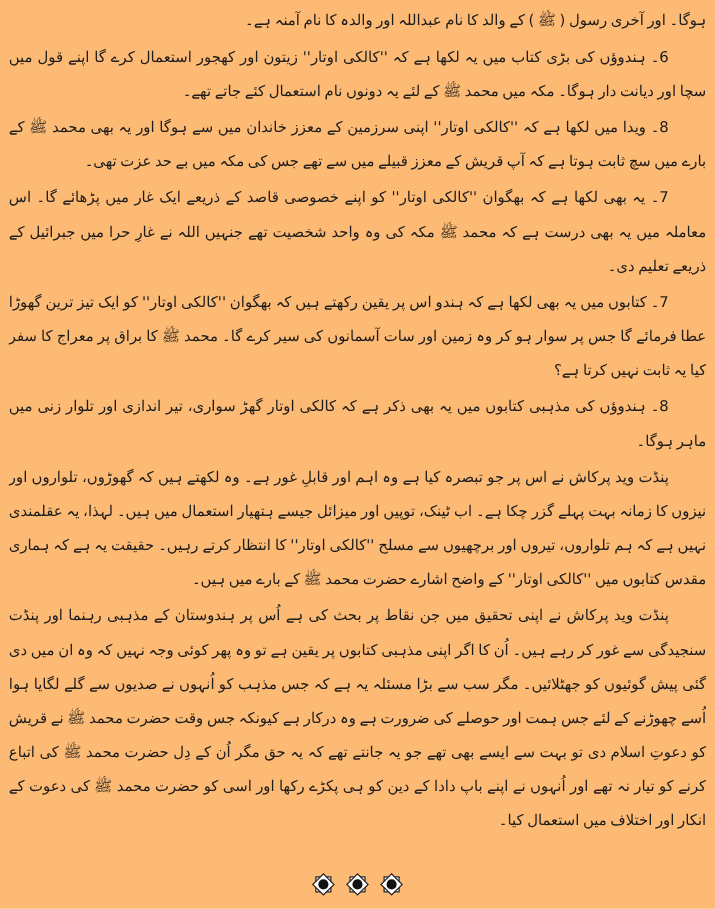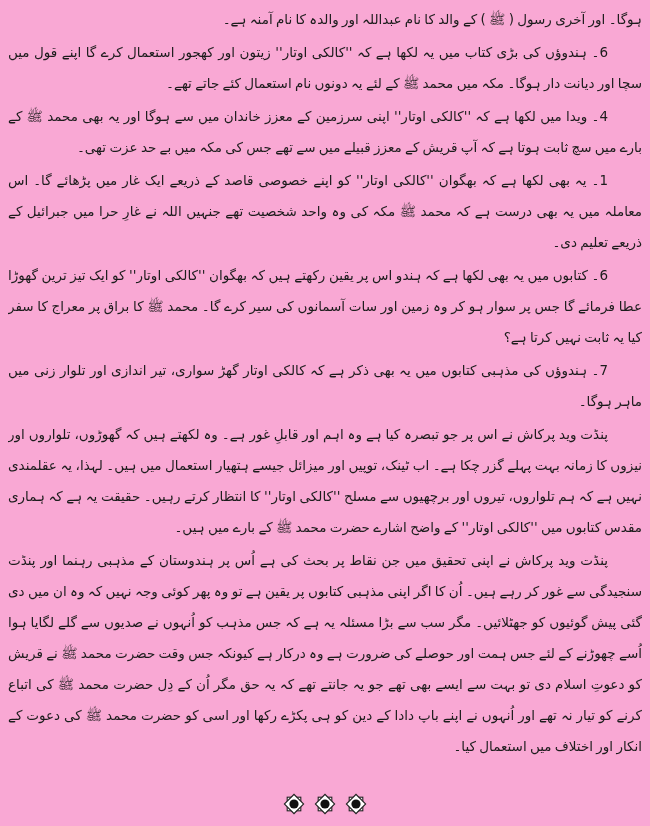--- a/index.html
+++ b/index.html
@@ -2,21 +2,21 @@
 <html lang="ur" dir="rtl"><head>
 <meta charset="utf-8">
 <style>
   html,body{margin:0;padding:0;}
   body{
     width:650px;height:826px;background:#ffffff;overflow:hidden;
     font-family:"DejaVu Sans", sans-serif;
   }
   .page{
     position:relative;box-sizing:border-box;
-    width:650px;height:826px;background:#f9a8d4;color:#1c1c1c;
+    width:650px;height:826px;background:#fdba74;color:#1c1c1c;
     padding:4px 8px 0 8px;direction:rtl;
   }
   .text-block{
     height:788px;overflow:hidden;
   }
   .para{
     margin:0 0 2px 0;
     font-size:13.5px;
     line-height:31px;
     text-align:justify;
@@ -32,24 +32,24 @@
   }
   .star{width:24px;height:24px;display:block;}
 </style>
 </head>
 <body>
 
 <div class="page">
   <div class="text-block">
     <p class="para cont">ہوگا۔ اور آخری رسول ( ﷺ ) کے والد کا نام عبداللہ اور والدہ کا نام آمنہ ہے۔</p>
     <p class="para indent">6۔ ہندوؤں کی بڑی کتاب میں یہ لکھا ہے کہ ''کالکی اوتار'' زیتون اور کھجور استعمال کرے گا اپنے قول میں سچا اور دیانت دار ہوگا۔ مکہ میں محمد ﷺ کے لئے یہ دونوں نام استعمال کئے جاتے تھے۔</p>
-    <p class="para indent">4۔ ویدا میں لکھا ہے کہ ''کالکی اوتار'' اپنی سرزمین کے معزز خاندان میں سے ہوگا اور یہ بھی محمد ﷺ کے بارے میں سچ ثابت ہوتا ہے کہ آپ قریش کے معزز قبیلے میں سے تھے جس کی مکہ میں بے حد عزت تھی۔</p>
-    <p class="para indent">1۔ یہ بھی لکھا ہے کہ بھگوان ''کالکی اوتار'' کو اپنے خصوصی قاصد کے ذریعے ایک غار میں پڑھائے گا۔ اس معاملہ میں یہ بھی درست ہے کہ محمد ﷺ مکہ کی وہ واحد شخصیت تھے جنہیں اللہ نے غارِ حرا میں جبرائیل کے ذریعے تعلیم دی۔</p>
-    <p class="para indent">6۔ کتابوں میں یہ بھی لکھا ہے کہ ہندو اس پر یقین رکھتے ہیں کہ بھگوان ''کالکی اوتار'' کو ایک تیز ترین گھوڑا عطا فرمائے گا جس پر سوار ہو کر وہ زمین اور سات آسمانوں کی سیر کرے گا۔ محمد ﷺ کا براق پر معراج کا سفر کیا یہ ثابت نہیں کرتا ہے؟</p>
-    <p class="para indent">7۔ ہندوؤں کی مذہبی کتابوں میں یہ بھی ذکر ہے کہ کالکی اوتار گھڑ سواری، تیر اندازی اور تلوار زنی میں ماہر ہوگا۔</p>
+    <p class="para indent">8۔ ویدا میں لکھا ہے کہ ''کالکی اوتار'' اپنی سرزمین کے معزز خاندان میں سے ہوگا اور یہ بھی محمد ﷺ کے بارے میں سچ ثابت ہوتا ہے کہ آپ قریش کے معزز قبیلے میں سے تھے جس کی مکہ میں بے حد عزت تھی۔</p>
+    <p class="para indent">7۔ یہ بھی لکھا ہے کہ بھگوان ''کالکی اوتار'' کو اپنے خصوصی قاصد کے ذریعے ایک غار میں پڑھائے گا۔ اس معاملہ میں یہ بھی درست ہے کہ محمد ﷺ مکہ کی وہ واحد شخصیت تھے جنہیں اللہ نے غارِ حرا میں جبرائیل کے ذریعے تعلیم دی۔</p>
+    <p class="para indent">7۔ کتابوں میں یہ بھی لکھا ہے کہ ہندو اس پر یقین رکھتے ہیں کہ بھگوان ''کالکی اوتار'' کو ایک تیز ترین گھوڑا عطا فرمائے گا جس پر سوار ہو کر وہ زمین اور سات آسمانوں کی سیر کرے گا۔ محمد ﷺ کا براق پر معراج کا سفر کیا یہ ثابت نہیں کرتا ہے؟</p>
+    <p class="para indent">8۔ ہندوؤں کی مذہبی کتابوں میں یہ بھی ذکر ہے کہ کالکی اوتار گھڑ سواری، تیر اندازی اور تلوار زنی میں ماہر ہوگا۔</p>
     <p class="para indent">پنڈت وید پرکاش نے اس پر جو تبصرہ کیا ہے وہ اہم اور قابلِ غور ہے۔ وہ لکھتے ہیں کہ گھوڑوں، تلواروں اور نیزوں کا زمانہ بہت پہلے گزر چکا ہے۔ اب ٹینک، توپیں اور میزائل جیسے ہتھیار استعمال میں ہیں۔ لہذا، یہ عقلمندی نہیں ہے کہ ہم تلواروں، تیروں اور برچھیوں سے مسلح ''کالکی اوتار'' کا انتظار کرتے رہیں۔ حقیقت یہ ہے کہ ہماری مقدس کتابوں میں ''کالکی اوتار'' کے واضح اشارے حضرت محمد ﷺ کے بارے میں ہیں۔</p>
     <p class="para indent">پنڈت وید پرکاش نے اپنی تحقیق میں جن نقاط پر بحث کی ہے اُس پر ہندوستان کے مذہبی رہنما اور پنڈت سنجیدگی سے غور کر رہے ہیں۔ اُن کا اگر اپنی مذہبی کتابوں پر یقین ہے تو وہ پھر کوئی وجہ نہیں کہ وہ ان میں دی گئی پیش گوئیوں کو جھٹلائیں۔ مگر سب سے بڑا مسئلہ یہ ہے کہ جس مذہب کو اُنہوں نے صدیوں سے گلے لگایا ہوا اُسے چھوڑنے کے لئے جس ہمت اور حوصلے کی ضرورت ہے وہ درکار ہے کیونکہ جس وقت حضرت محمد ﷺ نے قریش کو دعوتِ اسلام دی تو بہت سے ایسے بھی تھے جو یہ جانتے تھے کہ یہ حق مگر اُن کے دِل حضرت محمد ﷺ کی اتباع کرنے کو تیار نہ تھے اور اُنہوں نے اپنے باپ دادا کے دین کو ہی پکڑے رکھا اور اسی کو حضرت محمد ﷺ کی دعوت کے انکار اور اختلاف میں استعمال کیا۔</p>
   </div>
 
   <div class="ornament-row">
     <svg class="star" viewBox="0 0 24 24">
       <rect x="5.2" y="5.2" width="13.6" height="13.6" fill="#ffffff" stroke="#222" stroke-width="1.1"></rect>
       <rect x="5.2" y="5.2" width="13.6" height="13.6" fill="#ffffff" stroke="#222" stroke-width="1.1" transform="rotate(45 12 12)"></rect>
       <circle cx="12" cy="12" r="4.6" fill="#111111"></circle>
     </svg>

